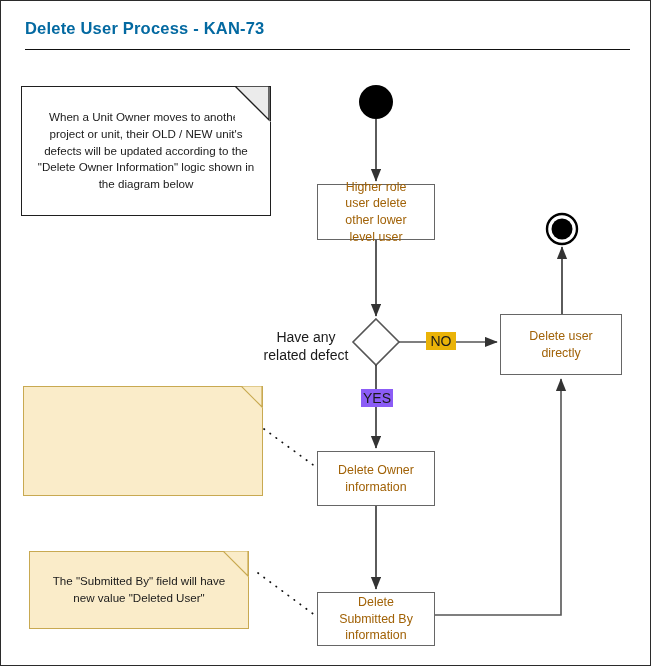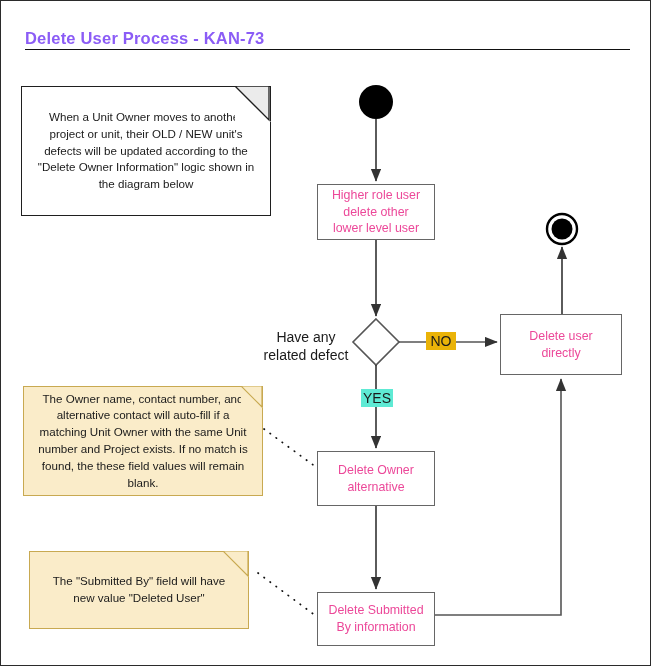--- a/index.html
+++ b/index.html
@@ -15,24 +15,24 @@
     width: 651px;
     height: 666px;
     background: #ffffff;
     border: 1px solid #2b2b2b;
     box-sizing: border-box;
     overflow: hidden;
   }
   #diagram-title {
     position: absolute;
     left: 24px;
-    top: 28px;
+    top: 18px;
     font-size: 16.5px;
     font-weight: bold;
-    color: #8b5cf6;
+    color: #0369a1;
     letter-spacing: 0.2px;
     white-space: nowrap;
   }
   #title-rule {
     position: absolute;
     left: 24px;
     top: 48px;
     width: 605px;
     height: 0;
     border-top: 1.5px solid #111111;
@@ -49,23 +49,23 @@
   .act-box {
     position: absolute;
     box-sizing: border-box;
     background: #ffffff;
     border: 1.6px solid #666666;
     display: flex;
     align-items: center;
     justify-content: center;
     text-align: center;
     font-size: 12.4px;
-    color: #ec4899;
+    color: #a16207;
     line-height: 1.35;
-    padding: 2px 10px;
+    padding: 2px 18px;
   }
 
   
   .note {
     position: absolute;
     box-sizing: border-box;
     display: flex;
     align-items: center;
     justify-content: center;
     text-align: center;
@@ -139,21 +139,20 @@
   <div class="note note-white" style="left:20px; top:85px; width:250px; height:130px;">
     <span class="note-text">When a Unit Owner moves to another project or unit, their OLD / NEW unit's defects will be updated according to the "Delete Owner Information" logic shown in the diagram below</span>
     <svg class="fold-svg" width="36" height="36" viewBox="0 0 36 36">
       <polygon points="0,0 36,36 0,36" fill="#ffffff"></polygon>
       <polygon points="0,0 34,34 34,0" fill="#ffffff" stroke="none"></polygon>
       <path d="M34,0 L34,34 L0,0 Z" fill="#ebebeb" stroke="#1f1f1f" stroke-width="1.3"></path>
     </svg>
   </div>
 
   <div class="note note-yellow" style="left:22px; top:385px; width:240px; height:110px;">
-    <span class="note-text">The Owner name, contact number, and alternative contact will auto-fill if a matching Unit Owner with the same Unit number and Project exists. If no match is found, the these field values will remain blank.</span>
     <svg class="fold-svg" width="22" height="22" viewBox="0 0 22 22">
       <polygon points="0,0 22,22 0,22" fill="#faecc9"></polygon>
       <path d="M21,0 L21,21 L0,0 Z" fill="#faecc9" stroke="#c8a951" stroke-width="1.2"></path>
     </svg>
   </div>
 
   <div class="note note-yellow" style="left:28px; top:550px; width:220px; height:78px;">
     <span class="note-text">The "Submitted By" field will have new value "Deleted User"</span>
     <svg class="fold-svg" width="26" height="26" viewBox="0 0 26 26">
       <polygon points="0,0 26,26 0,26" fill="#faecc9"></polygon>
@@ -163,27 +162,27 @@
 
   <div class="act-box" style="left:316px; top:183px; width:118px; height:56px;">
     <span>Higher role user delete other lower level user</span>
   </div>
 
   <div class="act-box" style="left:499px; top:313px; width:122px; height:61px;">
     <span>Delete user directly</span>
   </div>
 
   <div class="act-box" style="left:316px; top:450px; width:118px; height:55px;">
-    <span>Delete Owner alternative</span>
+    <span>Delete Owner information</span>
   </div>
 
   <div class="act-box" style="left:316px; top:591px; width:118px; height:54px;text-align:center;">
     <span>Delete Submitted By information</span>
   </div>
 
   <div class="edge-label" style="left:262px; top:327px; width:86px;">Have any
 related defect</div>
 
   <div class="edge-label" style="left:425px; top:331px; width:30px; background:#eab308;">NO</div>
 
-  <div class="edge-label" style="left:360px; top:388px; width:32px; background:#5eead4;text-align:center;">YES</div>
+  <div class="edge-label" style="left:360px; top:388px; width:32px; background:#8b5cf6;text-align:center;">YES</div>
 
 </div>
 
 </body></html>

